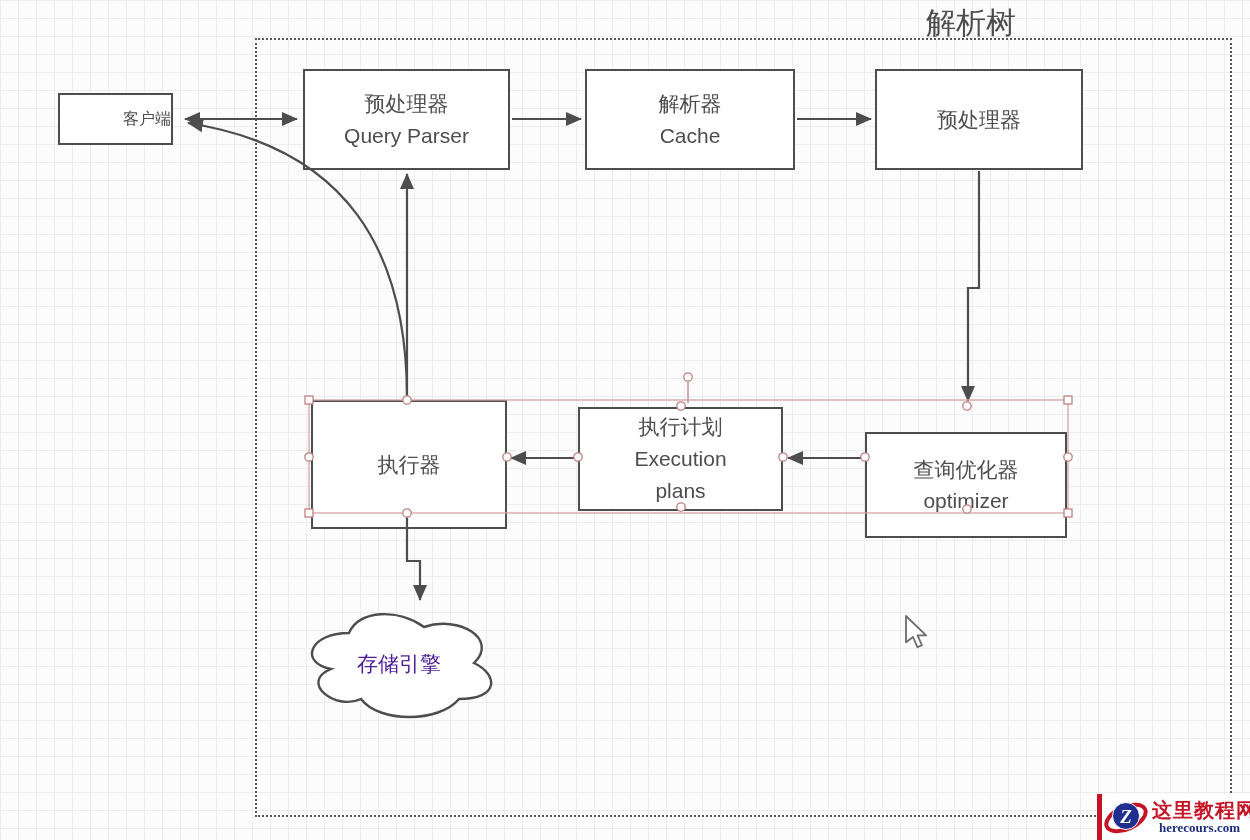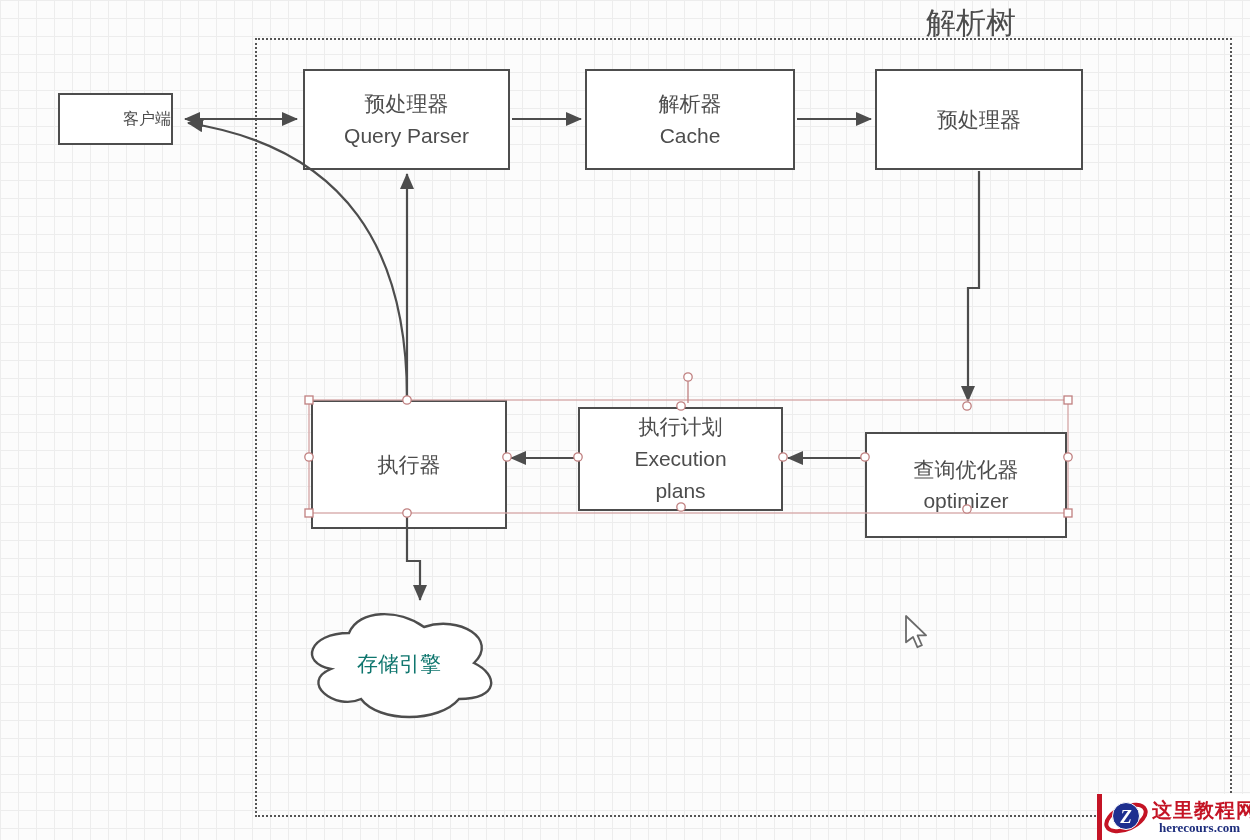--- a/index.html
+++ b/index.html
@@ -24,21 +24,21 @@
     text-align:center;font-size:21px;line-height:1.5;color:#4d4d4d;z-index:1;}
   .node.client{left:58px;top:93px;width:115px;height:52px;font-size:16px;align-items:flex-end;}
   .node.qcache{left:303px;top:69px;width:207px;height:101px;}
   .node.parser{left:585px;top:69px;width:210px;height:101px;}
   .node.preproc{left:875px;top:69px;width:208px;height:101px;text-align:right;}
   .node.executor{left:311px;top:400px;width:196px;height:129px;}
   .node.plans{left:578px;top:407px;width:205px;height:104px;line-height:1.52;}
   .node.optimizer{left:865px;top:405px;width:202px;height:106px;margin-top:27px;}
   .cloud-wrap{position:absolute;left:293px;top:598px;width:212px;height:132px;z-index:1;}
   .cloud-label{position:absolute;left:293px;top:598px;width:212px;height:132px;z-index:2;
-    display:flex;align-items:center;justify-content:center;font-size:21px;color:#0f766e;}
+    display:flex;align-items:center;justify-content:center;font-size:21px;color:#4c1d95;}
   .overlay{position:absolute;left:0;top:0;width:1250px;height:840px;z-index:3;pointer-events:none;}
   .watermark{position:absolute;right:0;bottom:0;width:153px;height:46px;background:#fff;
     display:flex;align-items:center;z-index:5;}
   .wm-bar{width:5px;height:46px;background:#c41425;flex:none;}
   .wm-logo{flex:none;margin-left:1px;}
   .wm-text{display:flex;flex-direction:column;line-height:1.04;margin-left:1px;
     font-family:"Liberation Serif","DejaVu Serif",serif;}
   .wm-name{color:#c41425;font-size:20px;font-weight:bold;white-space:nowrap;letter-spacing:1px;}
   .wm-url{color:#1d2d7c;font-size:13px;font-weight:bold;margin-left:7px;white-space:nowrap;}
 </style>

